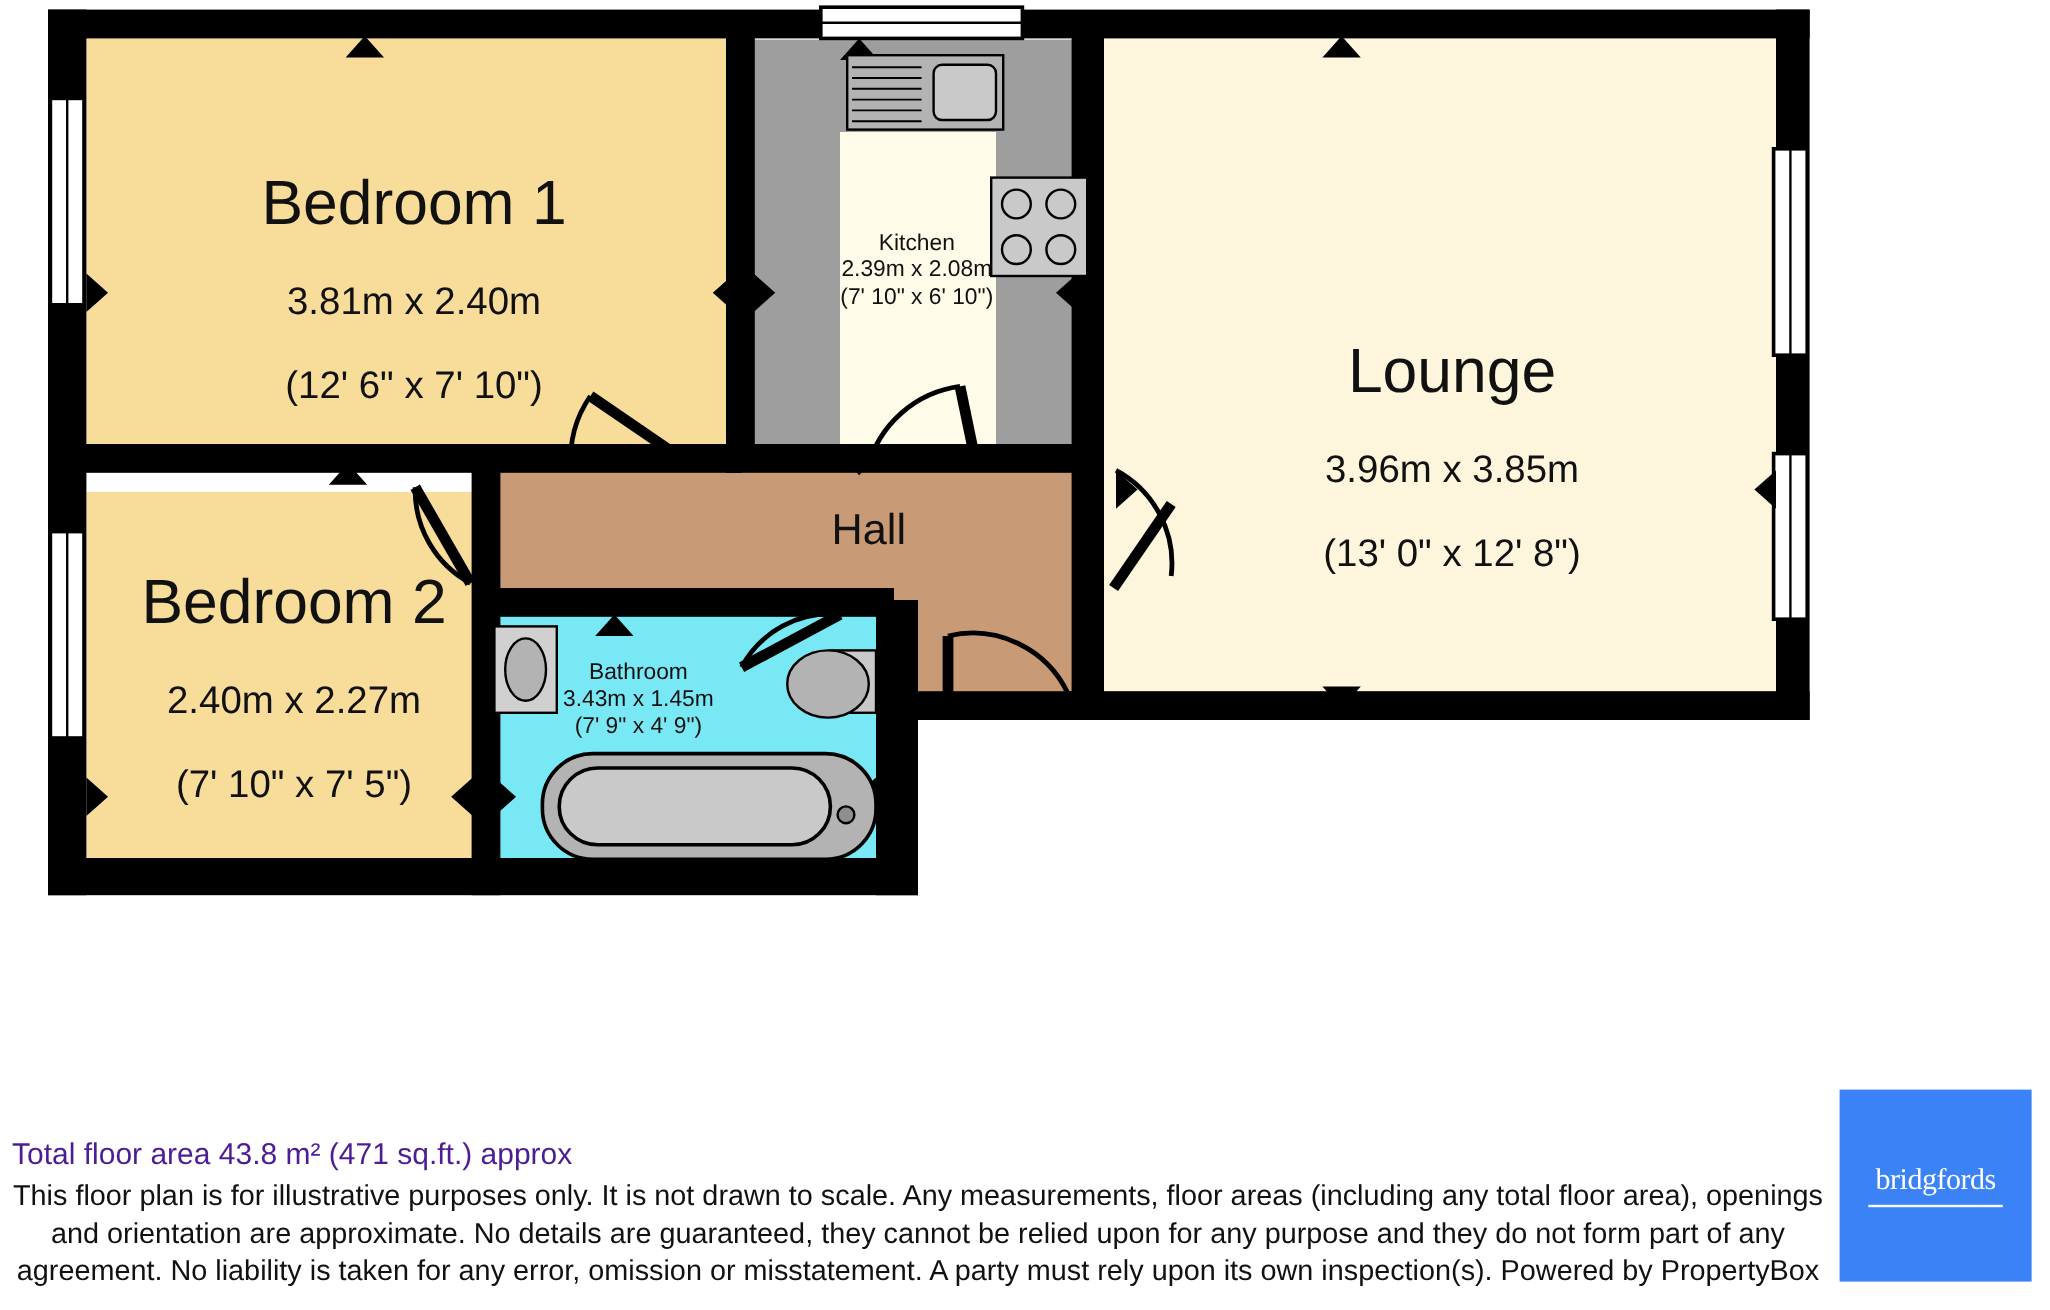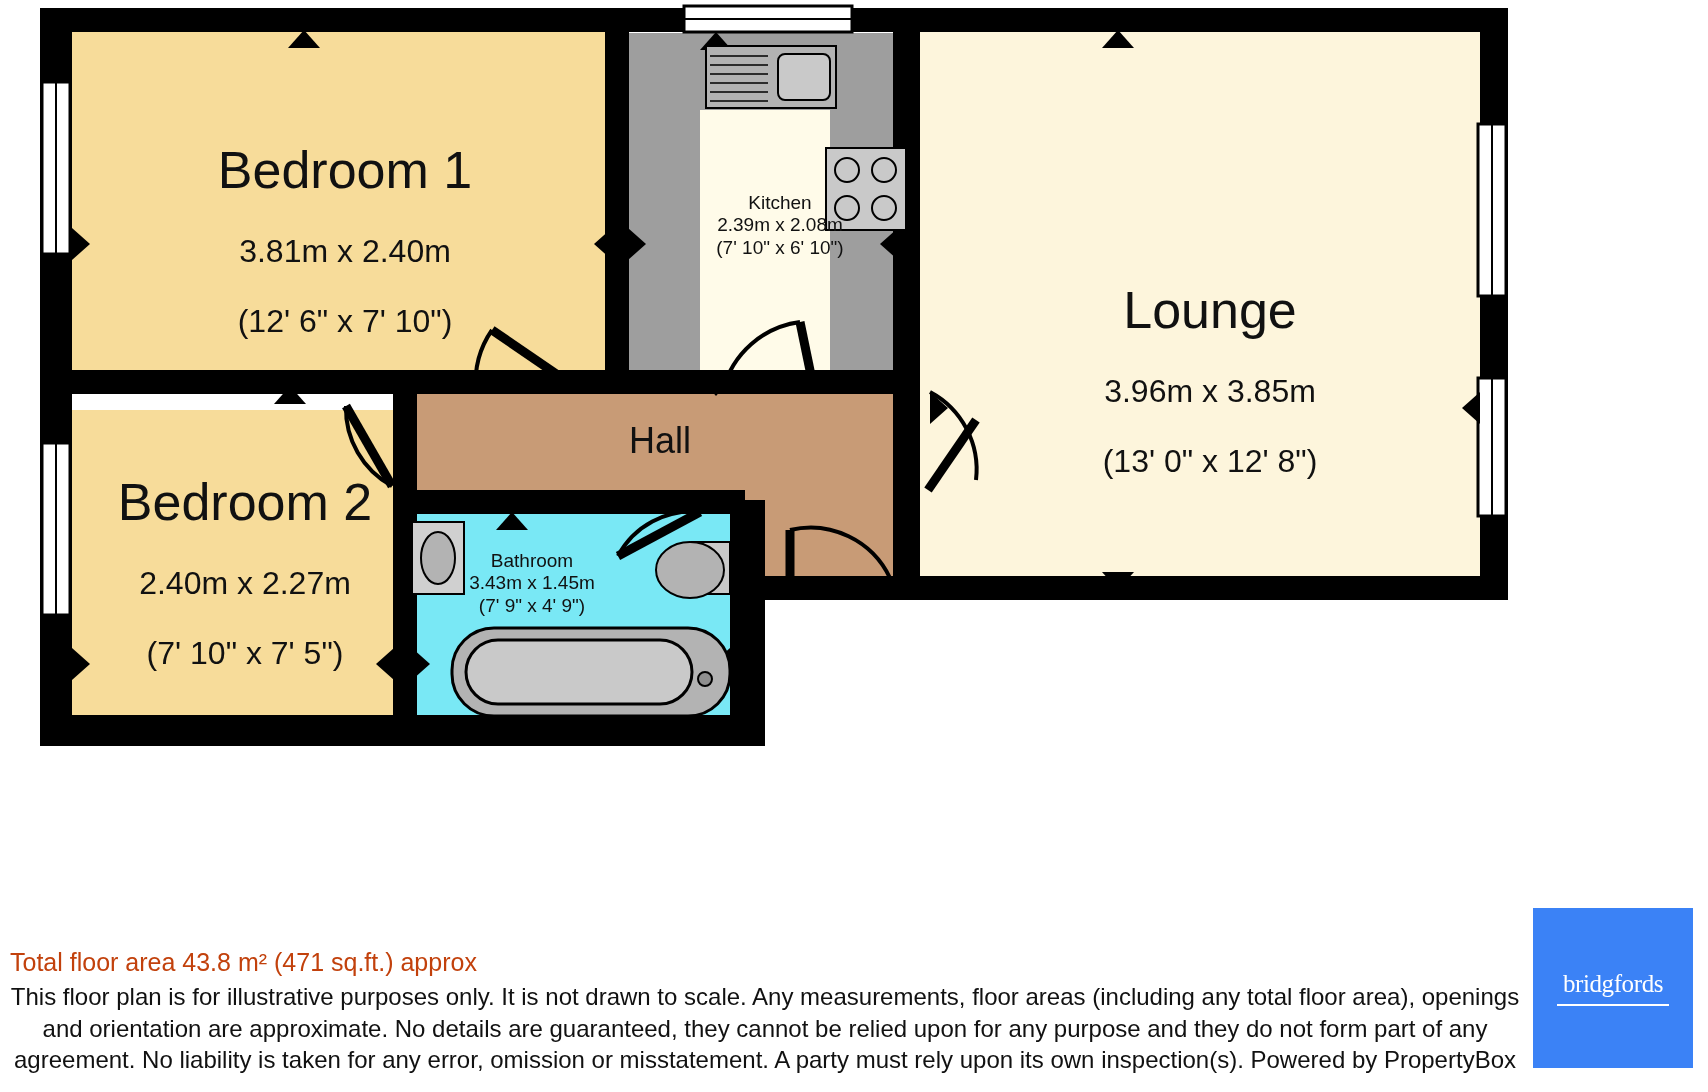--- a/index.html
+++ b/index.html
@@ -46,21 +46,21 @@
     left: 0;
     top: 948px;
     width: 1530px;
     text-align: center;
   }
   #total-area {
     font-size: 25px;
     text-align: left;
     padding-left: 10px;
     margin-bottom: 4px;
-    color: #c2410c;
+    color: #4c1d95;
   }
   #disclaimer {
     font-size: 24px;
     line-height: 1.32;
     color: #111;
     padding: 0 8px;
   }
   #brand {
     position: absolute;
     left: 1533px;
@@ -233,39 +233,39 @@
   <span class="dim">3.81m x 2.40m</span>
   <span class="dim">(12' 6" x 7' 10")</span>
 </div>
 
 <div class="room-label big" style="left:30px; top:472px; width:430px;">
   <span class="name">Bedroom 2</span>
   <span class="dim">2.40m x 2.27m</span>
   <span class="dim">(7' 10" x 7' 5")</span>
 </div>
 
-<div class="room-label small" style="left:666px; top:192px; width:228px;">
+<div class="room-label small" style="left:650px; top:192px; width:228px;">
   <span class="name">Kitchen</span>
   <span class="dim">2.39m x 2.08m</span>
   <span class="dim">(7' 10" x 6' 10")</span>
 </div>
 
 <div class="room-label big" style="left:990px; top:280px; width:440px;">
   <span class="name">Lounge</span>
   <span class="dim">3.96m x 3.85m</span>
   <span class="dim">(13' 0" x 12' 8")</span>
 </div>
 
 <div class="room-label small" style="left:418px; top:550px; width:228px;">
   <span class="name">Bathroom</span>
   <span class="dim">3.43m x 1.45m</span>
   <span class="dim">(7' 9" x 4' 9")</span>
 </div>
 
-<div class="room-label hall-label" style="left:565px; top:420px; width:190px;">
+<div class="room-label hall-label" style="left:565px; top:420px; width:190px;text-align:right;">
   <span class="name">Hall</span>
 </div>
 
 <div id="footer">
   <div id="total-area">Total floor area 43.8 m² (471 sq.ft.) approx</div>
   <div id="disclaimer">This floor plan is for illustrative purposes only. It is not drawn to scale. Any measurements, floor areas (including any total floor area), openings and orientation are approximate. No details are guaranteed, they cannot be relied upon for any purpose and they do not form part of any agreement. No liability is taken for any error, omission or misstatement. A party must rely upon its own inspection(s). Powered by PropertyBox</div>
 </div>
 
 <div id="brand">
   <div class="brand-name">bridgfords</div>

